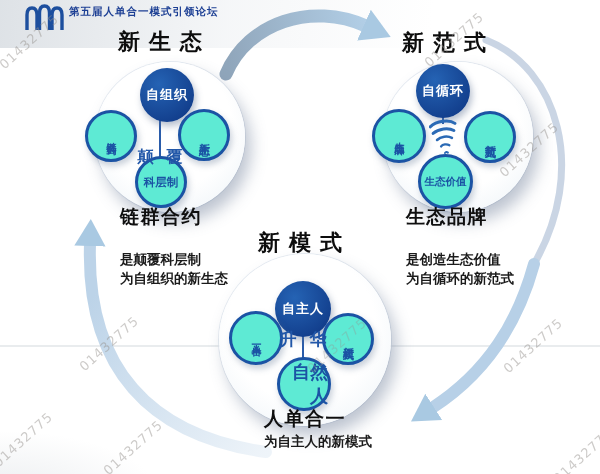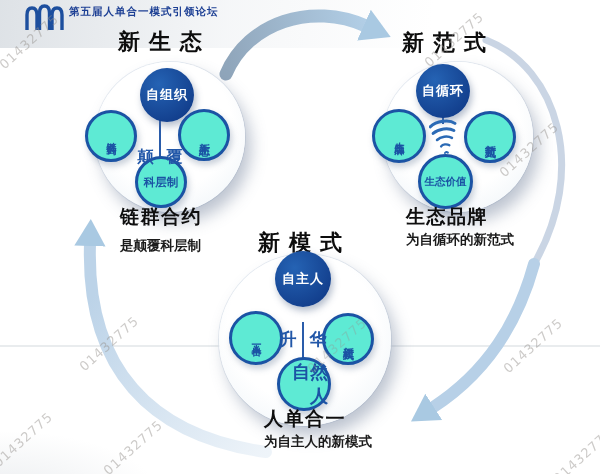--- a/index.html
+++ b/index.html
@@ -57,38 +57,38 @@
   .d1{left:140px;top:68px;width:54px;height:54px;}
   .l1{left:85px;top:110px;width:52px;height:52px;font-size:10px;}
   .r1{left:178px;top:109px;width:52px;height:52px;font-size:11px;}
   .bt1{left:135px;top:156px;width:52px;height:52px;font-size:11.5px;}
   
   .d2{left:416px;top:64px;width:54px;height:54px;text-align:right;}
   .l2{left:372px;top:109px;width:54px;height:54px;font-size:10px;}
   .r2{left:464px;top:111px;width:52px;height:52px;font-size:11px;}
   .bt2{left:418px;top:154px;width:55px;height:55px;font-size:10.5px;}
   
-  .d3{left:275px;top:251px;width:56px;height:56px;font-family:Liberation Mono, monospace;}
+  .d3{left:275px;top:281px;width:56px;height:56px;font-family:Liberation Mono, monospace;}
   .l3{left:229px;top:311px;width:54px;height:54px;font-size:10px;}
   .r3{left:322px;top:313px;width:52px;height:52px;font-size:11px;}
   .bt3{left:277px;top:357px;width:54px;height:54px;font-size:18px;text-align:right;}
 
   .centerpair{position:absolute;z-index:5;display:flex;justify-content:center;
     color:#2257a8;font-weight:900;}
   .p1{left:125px;top:147px;width:70px;font-size:16px;gap:13px;}
   .p3{left:267px;top:328px;width:72px;font-size:17px;gap:13px;}
   .spiral{position:absolute;z-index:5;left:429px;top:118px;}
 
   .caption{position:absolute;z-index:5;}
   .cap1{left:120px;top:204px;}
   .cap2{left:406px;top:204px;}
   .cap3{left:264px;top:406px;}
   .cap-title{font-size:19px;font-weight:900;color:#0f0f0f;letter-spacing:1.5px;white-space:nowrap;}
   .cap-line{font-size:13.5px;font-weight:700;color:#1b1b1b;line-height:19px;white-space:nowrap;}
-  .cap-line.first{margin-top:6px;}
+  .cap-line.first{margin-top:20px;}
 
   
   .wm{position:absolute;z-index:7;font-size:13px;color:rgba(150,146,142,.48);
     transform:rotate(-42deg);letter-spacing:1px;white-space:nowrap;pointer-events:none;}
 </style>
 </head>
 <body>
 
 <div id="canvas">
 
@@ -143,20 +143,21 @@
         <span class="vtext">新生态</span>
       </div>
     <div class="node ring bt1">科层制</div>
     <div class="centerpair p1">
       <span>颠</span>
         <span>覆</span>
     </div>
     <div class="caption cap1">
       <div class="cap-title">链群合约</div>
       <div class="cap-line first">是颠覆科层制</div>
+      <div class="cap-line">为自组织的新生态</div>
     </div>
   </section>
 
   <section class="cluster">
     <h2 class="ctitle t2">新范式</h2>
     <div class="bigcircle b2"></div>
     <div class="vline vl2"></div>
     <div class="node dark d2">自循环</div>
     <div class="node ring l2">
         <span class="vtext">生态品牌</span>
@@ -169,20 +170,21 @@
       <g fill="none" stroke="#2b6ab5" stroke-linecap="round" transform="rotate(-8 15 21)">
         <path d="M3 7 C10 2 23 2 28 7" stroke-width="3"></path>
         <path d="M5 14 C11 10 21 10 26 14" stroke-width="3"></path>
         <path d="M8 21 C12 18 19 18 23 21" stroke-width="2.6"></path>
         <path d="M11 28 C13 26 17 26 19.5 28" stroke-width="2.2"></path>
         <path d="M14 35 C15 34 16 34 17 35" stroke-width="2"></path>
       </g>
     </svg>
     <div class="caption cap2">
       <div class="cap-title">生态品牌</div>
+      <div class="cap-line first">是创造生态价值</div>
       <div class="cap-line">为自循环的新范式</div>
     </div>
   </section>
 
   <section class="cluster">
     <h2 class="ctitle t3">新模式</h2>
     <div class="bigcircle b3"></div>
     <div class="vline vl3"></div>
     <div class="node dark d3">自主人</div>
     <div class="node ring l3">

